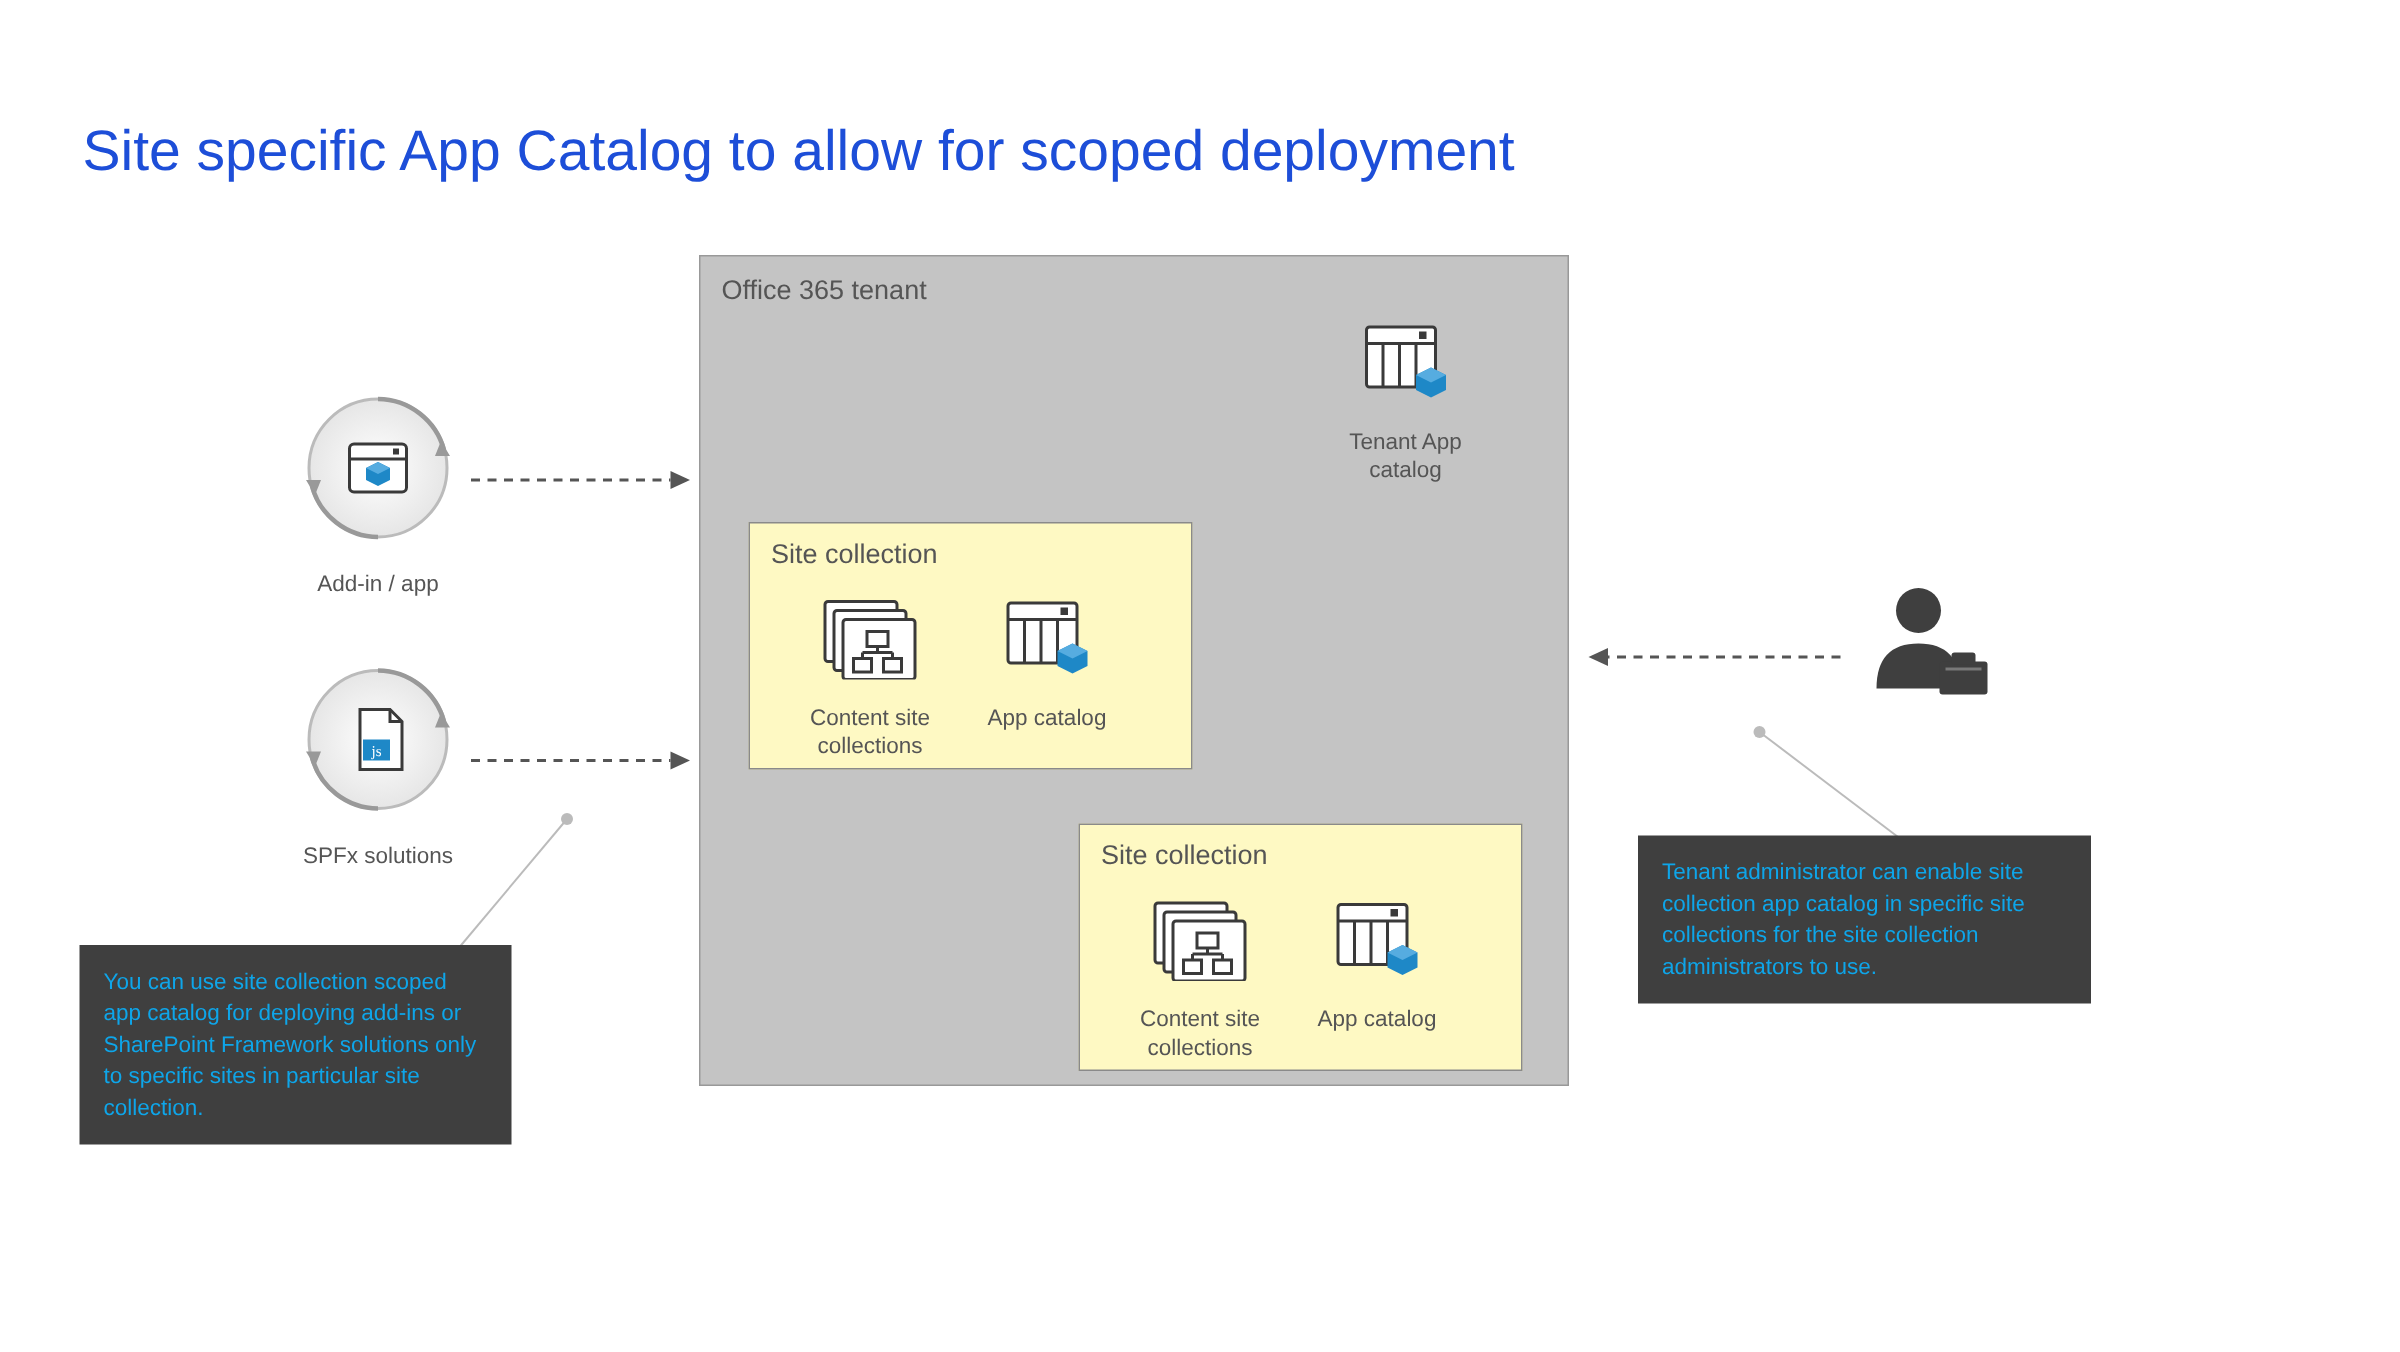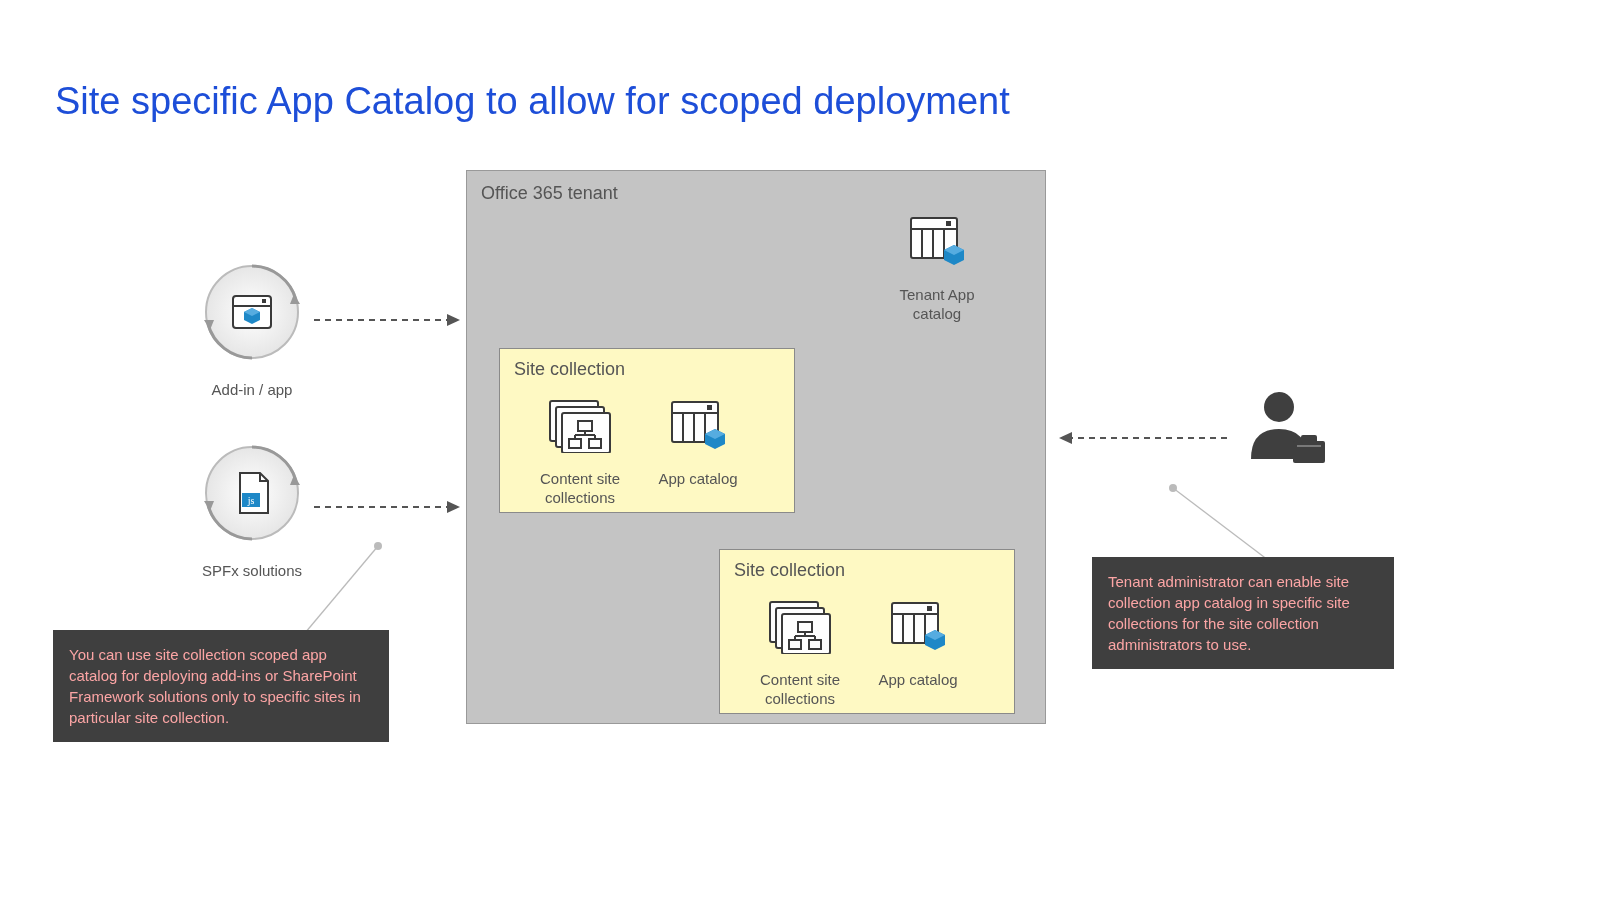--- a/index.html
+++ b/index.html
@@ -69,27 +69,27 @@
 
   
   .csc1 { left: 30px; top: 50px; width: 100px; }
   .ac1  { left: 148px; top: 50px; width: 100px; }
   .csc2 { left: 30px; top: 50px; width: 100px; }
   .ac2  { left: 148px; top: 50px; width: 100px; }
 
   .callout {
     position: absolute;
     background: #3f3f3f;
-    color: #fca5a5;
+    color: #0ea5e9;
     font-size: 15px;
     font-weight: 300;
     line-height: 1.4;
     padding: 14px 16px;
   }
-  .callout-left { left: 53px; top: 630px; width: 336px; }
+  .callout-left { left: 53px; top: 630px; width: 288px; }
   .callout-right { left: 1092px; top: 557px; width: 302px; }
 
   .svgabs { position: absolute; }
 
   
   .arrow line { stroke: #555; stroke-width: 2; stroke-dasharray: 6 5; }
   .arrow polygon { fill: #555; }
 
   
   .pointer line { stroke: #bbb; stroke-width: 1.3; }

